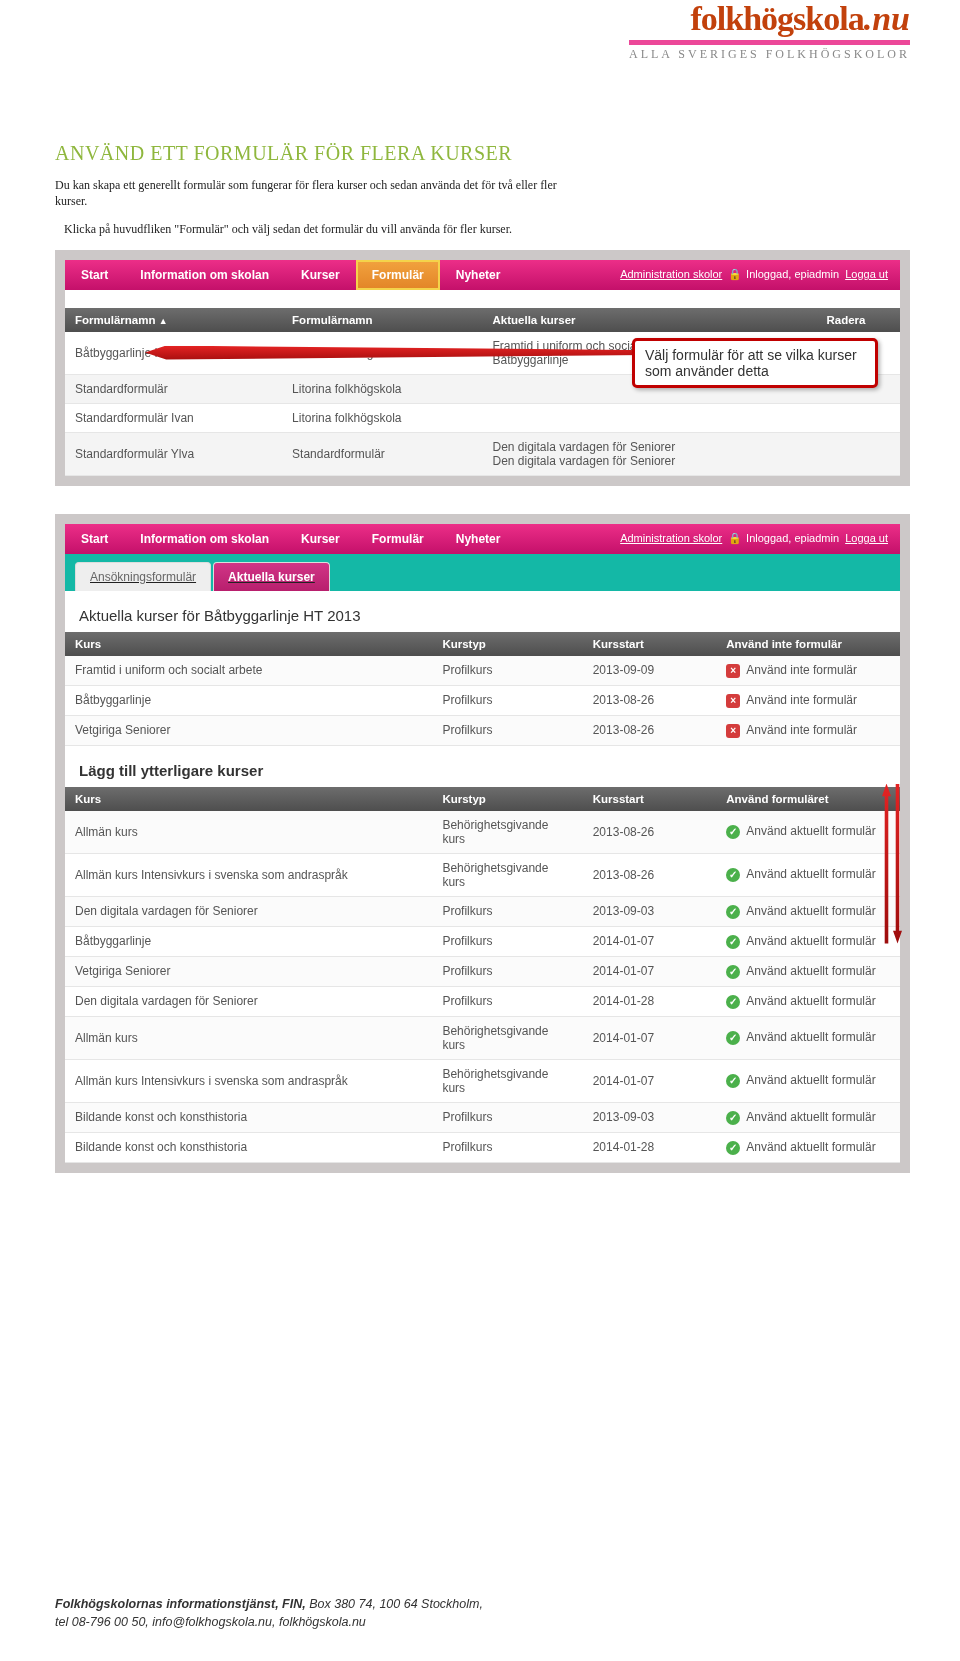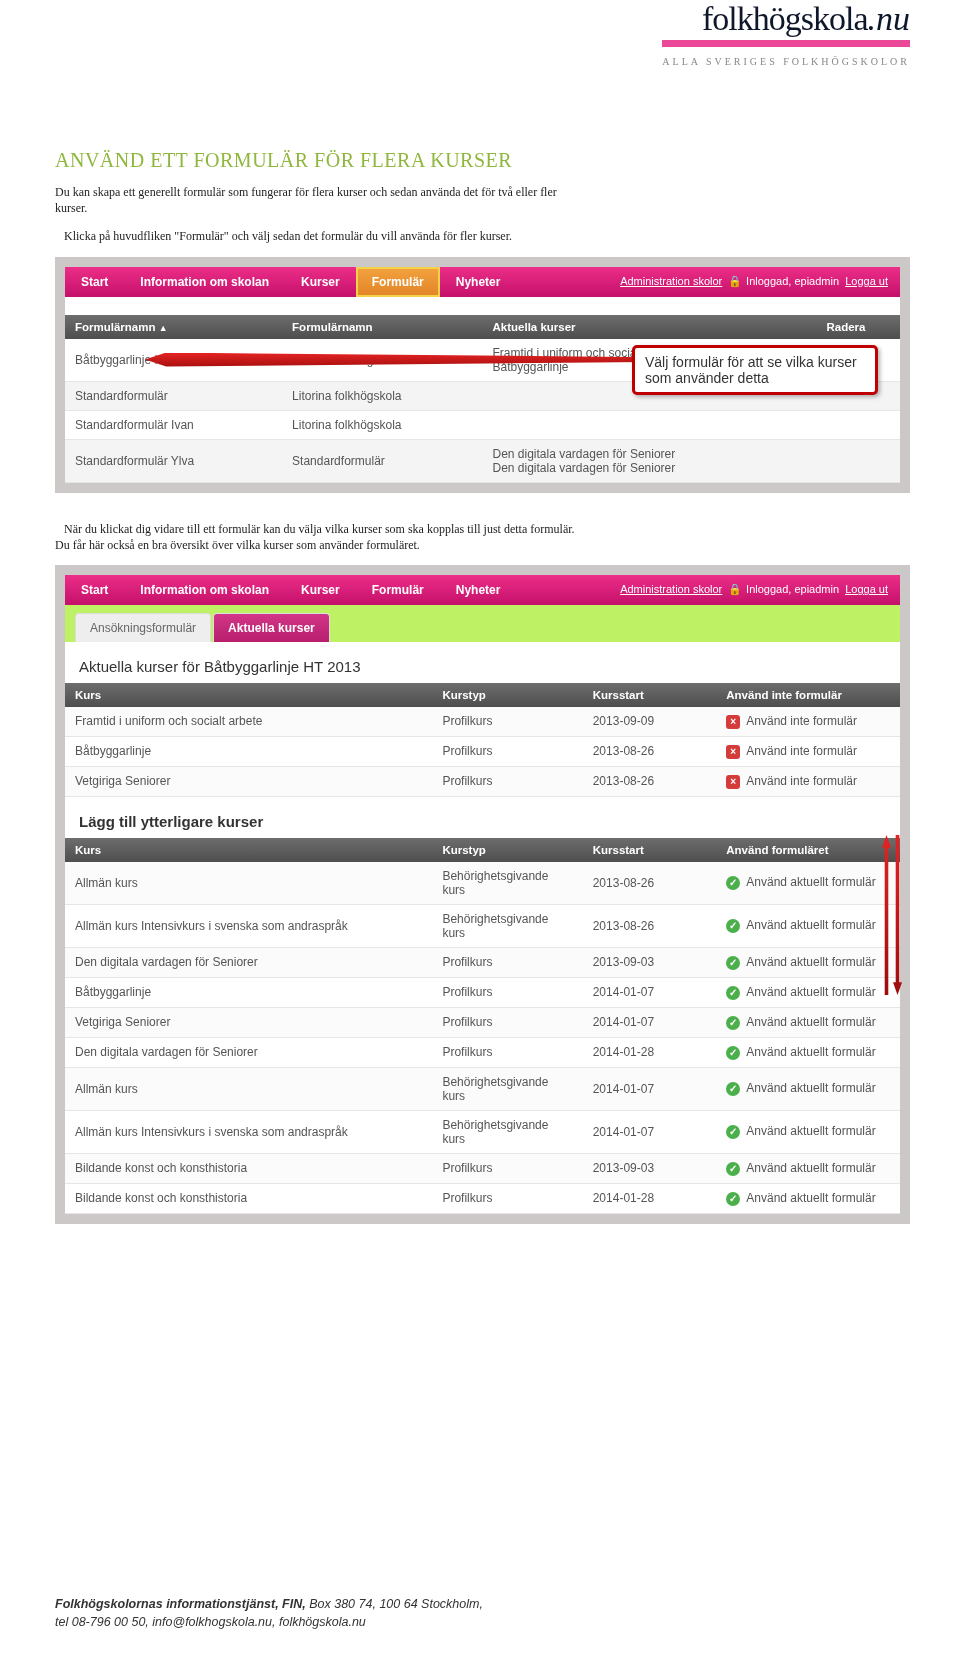--- a/index.html
+++ b/index.html
@@ -11,31 +11,31 @@
     font-family: Georgia, "Times New Roman", serif;
     font-size: 14px;
     color: #222;
     position: relative;
   }
   .page-pad { padding: 30px 50px 16px 55px; }
   
   .logo-wrap { text-align: right; padding: 0 50px 10px 0; }
   .logo-main {
     font-family: Georgia, serif;
-    font-weight: 400;
-    color: #0f172a;
+    font-weight: 700;
+    color: #c2410c;
   }
   .logo-main .fh { font-size: 34px; letter-spacing: -1px; }
   .logo-main .nu { font-size: 34px; font-style: italic; font-family: "Segoe Script", cursive; }
   .logo-sub {
-    font-size: 10px;
+    font-size: 12px;
     letter-spacing: 3px;
     color: #888;
-    border-top: 7px solid #ec4899;
-    padding-top: 9px;
+    border-top: 5px solid #ec4899;
+    padding-top: 2px;
     margin-top: 2px;
     display: inline-block;
   }
   
   .green-head {
     font-family: "Segoe Print", "Comic Sans MS", cursive;
     color: #8fb73e;
     font-size: 20px;
     letter-spacing: 0.5px;
     margin: 40px 0 4px 0;
@@ -60,21 +60,21 @@
   }
   .nav-item { padding: 8px 16px; }
   .nav-item.active {
     background: linear-gradient(#f2a33f, #e28426);
     box-shadow: 0 0 0 2px #f4d34b inset;
   }
   .nav-spacer { flex: 1; }
   .nav-right { font-weight: 400; font-size: 11px; padding: 8px 12px; }
   .nav-right .lock { margin-right: 4px; }
   .nav-right .ul { text-decoration: underline; cursor: pointer; }
-  .subtabs { display: flex; padding: 0; background: #bef264; }
+  .subtabs { display: flex; padding: 0; background: #14b8a6; text-decoration: underline; }
   .subtab {
     padding: 7px 14px;
     font-size: 12px;
     color: #666;
     background: #eee;
     border: 1px solid #ddd;
     border-bottom: none;
     border-radius: 4px 4px 0 0;
     margin-right: 2px;
   }
@@ -240,21 +240,20 @@
             <td class="link-blue">Den digitala vardagen för Seniorer<br>Den digitala vardagen för Seniorer</td>
             <td></td>
           </tr>
         </tbody>
     </table>
 
     <div class="red-arrow"></div>
     <div class="callout">Välj formulär för att se vilka kurser som använder detta</div>
   </div>
 
-  <p class="body-para" style="white-space:pre-wrap;">   När du klickat dig vidare till ett formulär kan du välja vilka kurser som ska kopplas till just detta formulär. Du får här också en bra översikt över vilka kurser som använder formuläret.</p>
 
   <div class="shot-frame">
     <div class="navbar">
       <div class="nav-item">Start</div>
       <div class="nav-item">Information om skolan</div>
       <div class="nav-item">Kurser</div>
       <div class="nav-item">Formulär</div>
       <div class="nav-item">Nyheter</div>
       <div class="nav-spacer"></div>
       <div class="nav-right">

